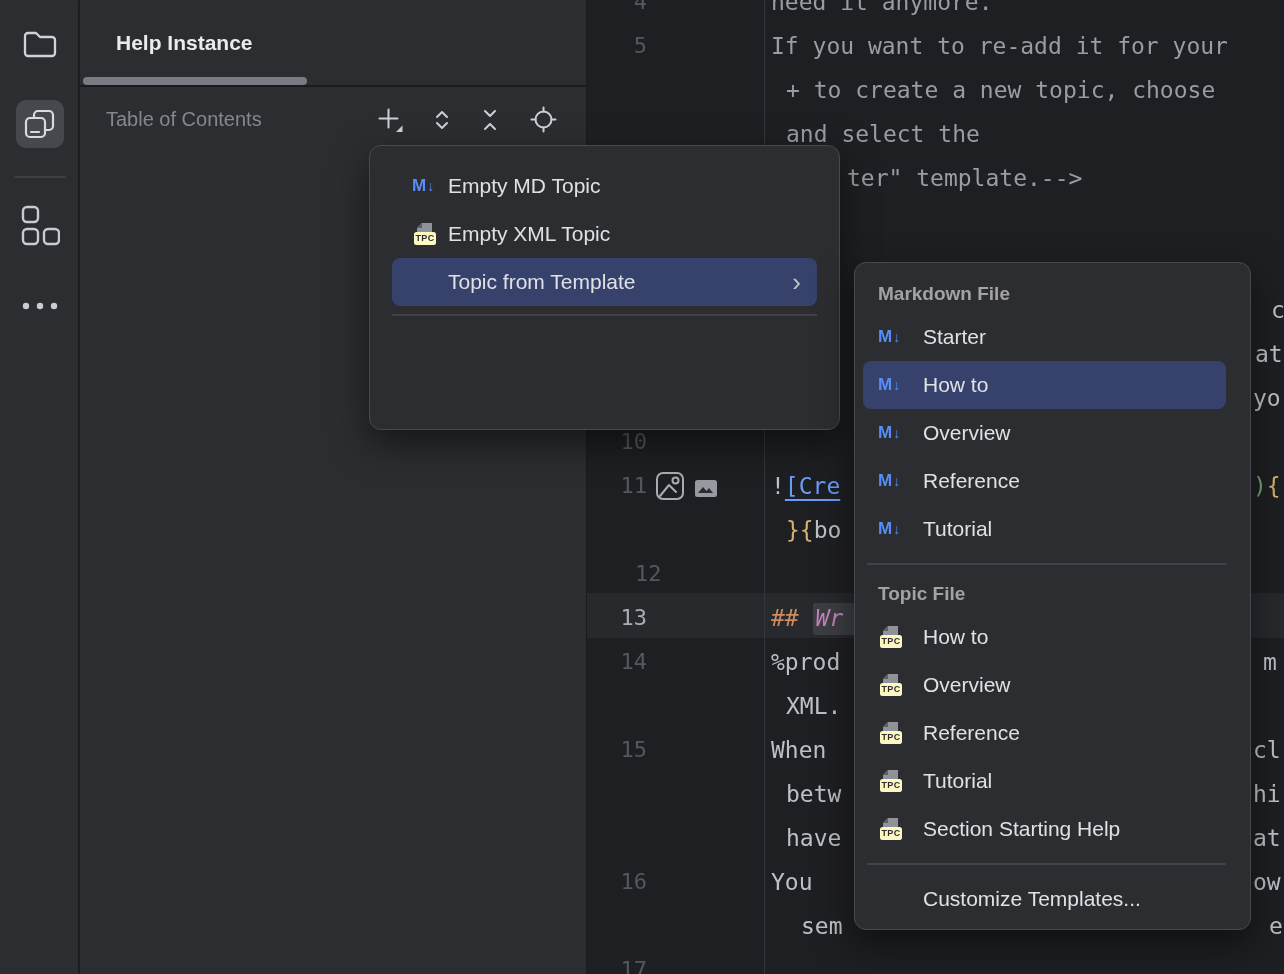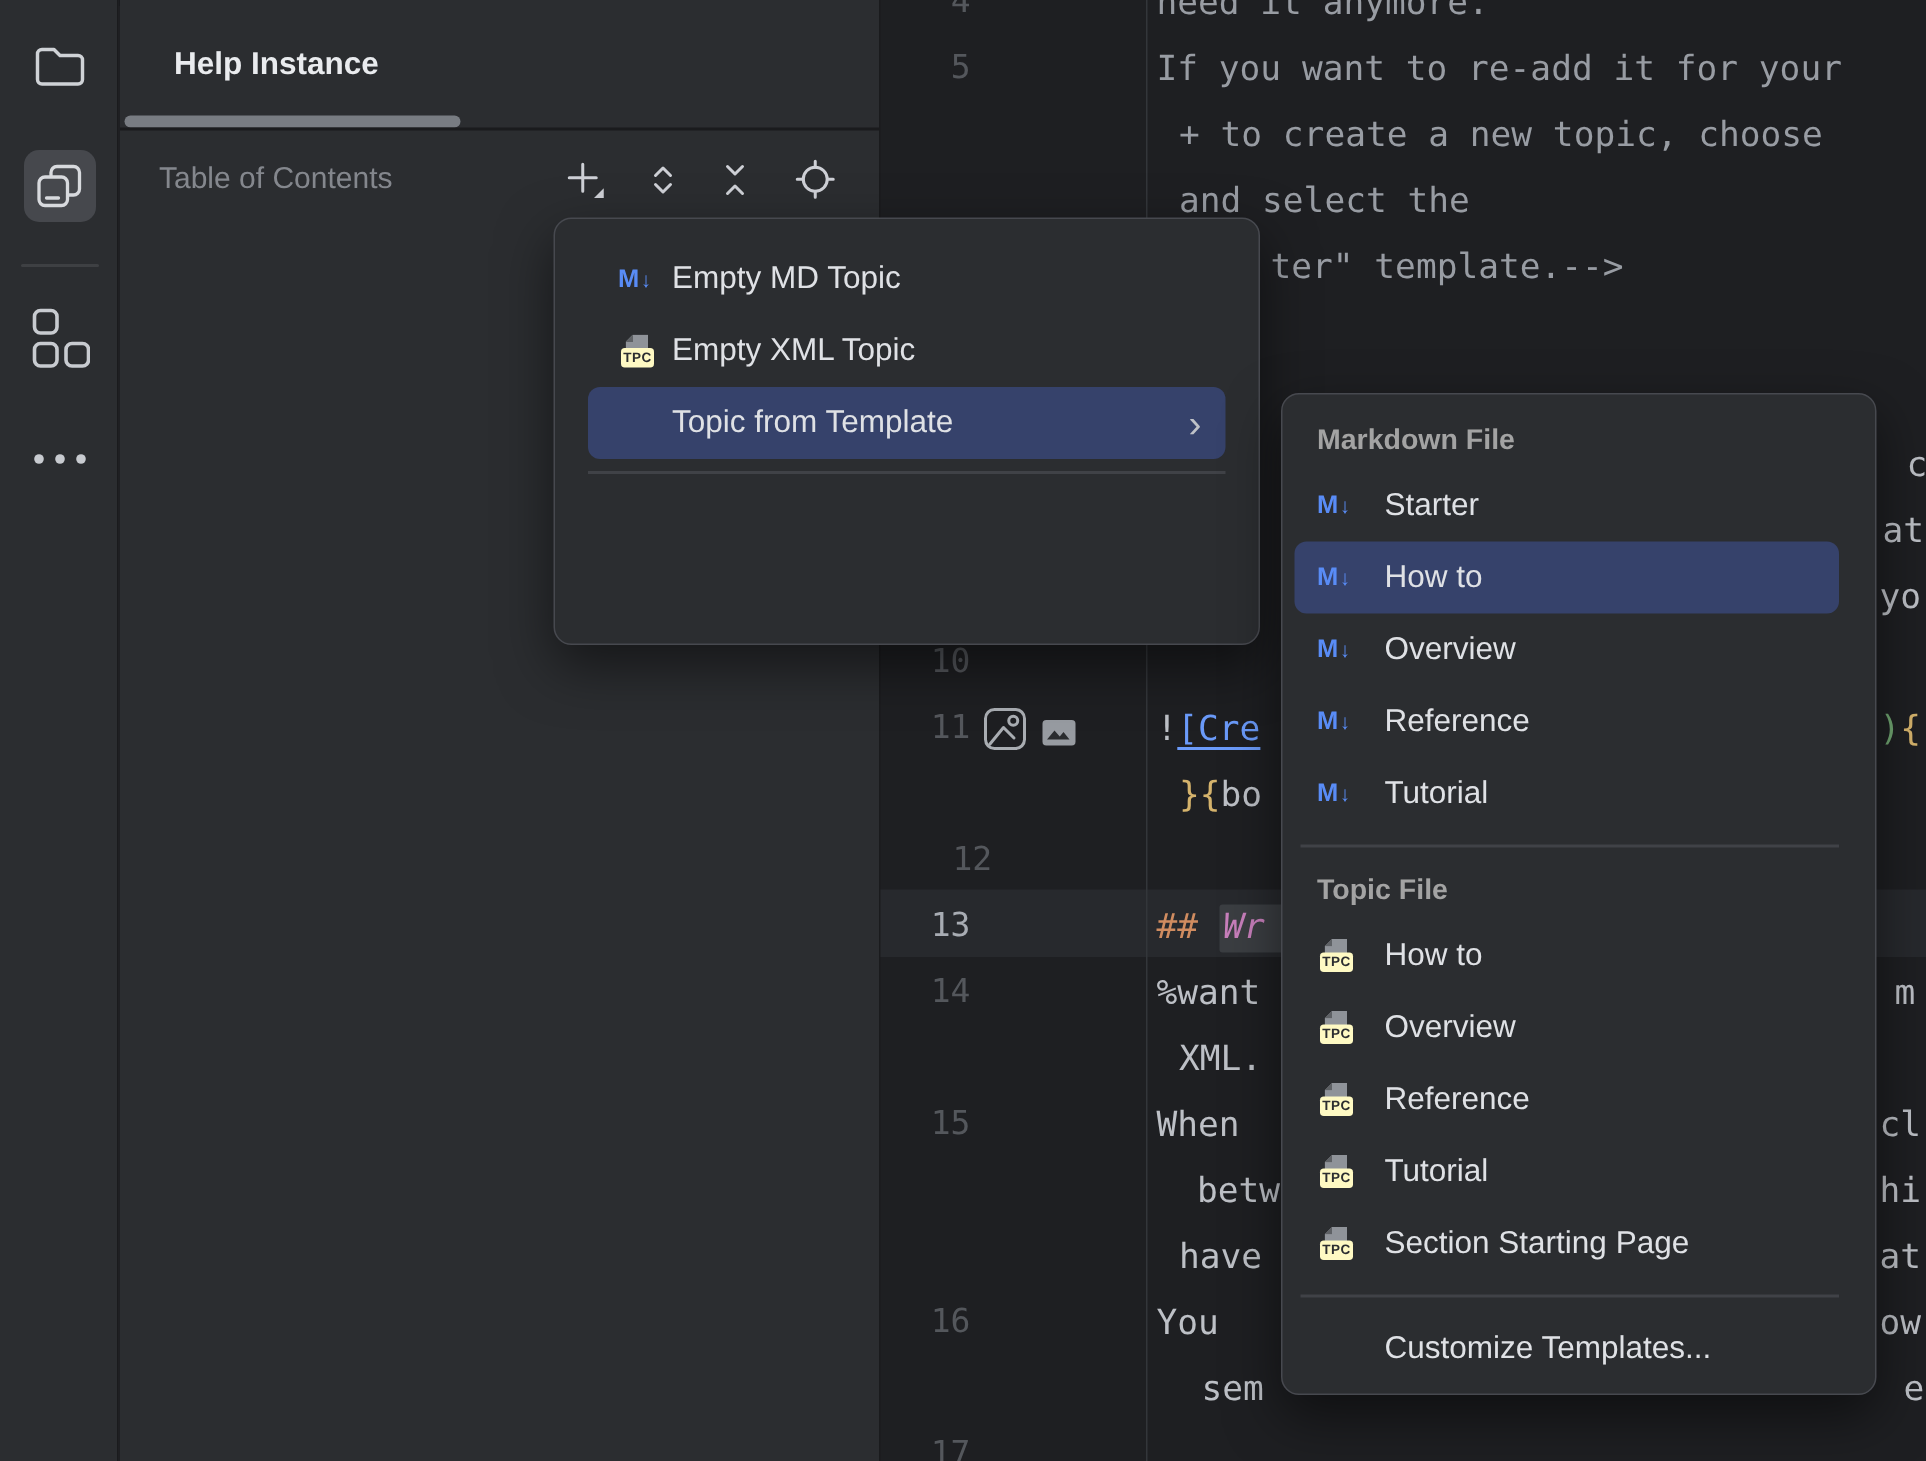--- a/index.html
+++ b/index.html
@@ -177,24 +177,24 @@
       </div>
     <div id="code">
         <div class="crow" style="left: 184px; top: -13px;"><span class="seg cm">need it anymore.</span></div>
         <div class="crow" style="left: 184px; top: 31px;"><span class="seg cm">If you want to re-add it for your</span></div>
         <div class="crow" style="left: 199px; top: 75px;"><span class="seg cm">+ to create a new topic, choose </span></div>
         <div class="crow" style="left: 199px; top: 119px;"><span class="seg cm">and select the</span></div>
         <div class="crow" style="left: 260px; top: 163px;"><span class="seg cm">ter" template.--&gt;</span></div>
         <div class="crow" style="left: 184px; top: 471px;"><span class="seg tx">!</span><span class="seg lk">[Cre</span></div>
         <div class="crow" style="left: 199px; top: 515px;"><span class="seg py">}{</span><span class="seg tx">bo</span></div>
         <div class="crow" style="left: 184px; top: 603px;"><span class="seg mdm">## </span><span class="seg mdh bg">Wr</span></div>
-        <div class="crow" style="left: 184px; top: 647px;"><span class="seg tx">%want</span></div>
+        <div class="crow" style="left: 184px; top: 647px;"><span class="seg tx">%prod</span></div>
         <div class="crow" style="left: 199px; top: 691px;"><span class="seg tx">XML.</span></div>
         <div class="crow" style="left: 184px; top: 735px;"><span class="seg tx">When </span></div>
-        <div class="crow" style="left: 199px; top: 779px; margin-left: 12px;"><span class="seg tx">betw</span></div>
+        <div class="crow" style="left: 199px; top: 779px;"><span class="seg tx">betw</span></div>
         <div class="crow" style="left: 199px; top: 823px;"><span class="seg tx">have</span></div>
         <div class="crow" style="left: 184px; top: 867px;"><span class="seg tx">You </span></div>
         <div class="crow" style="left: 214px; top: 911px;"><span class="seg tx">sem</span></div>
         <div class="crow" style="left: 684px; top: 295px;"><span class="seg tx">c</span></div>
         <div class="crow" style="left: 668px; top: 339px;"><span class="seg tx">at</span></div>
         <div class="crow" style="left: 666px; top: 383px;"><span class="seg tx">yo</span></div>
         <div class="crow" style="left: 666px; top: 471px;"><span class="seg pg">)</span><span class="seg py">{</span></div>
         <div class="crow" style="left: 676px; top: 647px;"><span class="seg tx">m</span></div>
         <div class="crow" style="left: 666px; top: 735px;"><span class="seg tx">cl</span></div>
         <div class="crow" style="left: 666px; top: 779px;"><span class="seg tx">hi</span></div>
@@ -338,21 +338,21 @@
         <span class="mlabel">Tutorial</span>
       </div>
       <div class="mrow">
         <span class="mico">
           <span class="tpc">
             <span class="pgpart"></span>
             <span class="fold"></span>
             <span class="badge">TPC</span>
           </span>
         </span>
-        <span class="mlabel">Section Starting Page</span>
+        <span class="mlabel">Section Starting Help</span>
       </div>
       <div class="msep"></div>
       <div class="mrow">
         <span class="mico"></span>
         <span class="mlabel">Customize Templates...</span>
       </div>
     </div>
 </div>
 
 </body></html>

